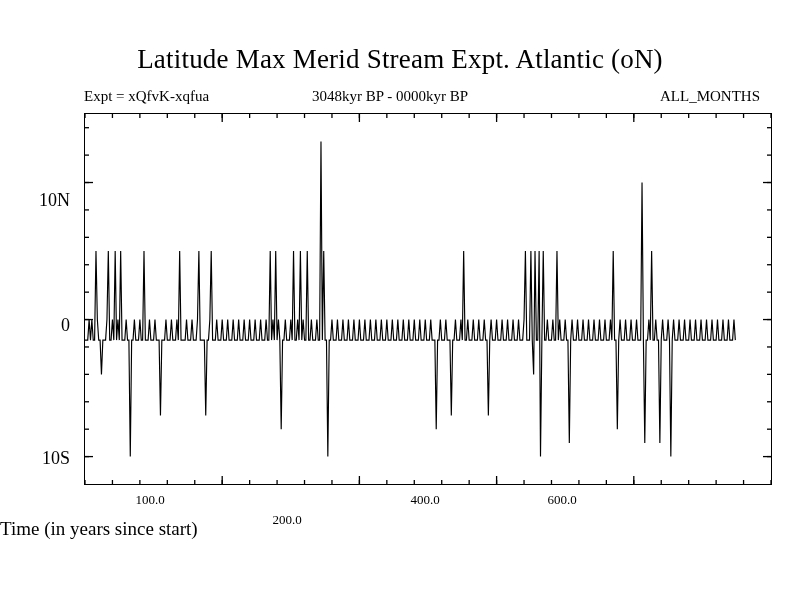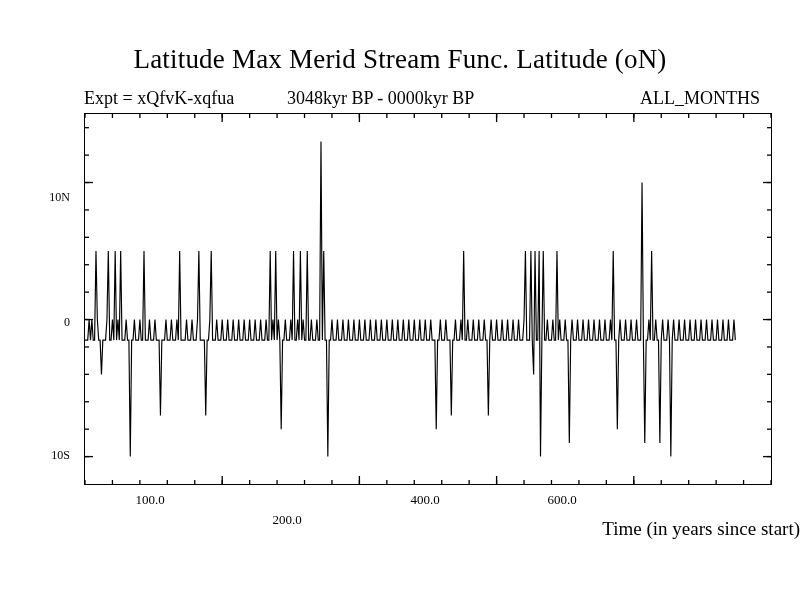--- a/index.html
+++ b/index.html
@@ -29,31 +29,31 @@
     font-size: 27px;
     letter-spacing: 0.2px;
     white-space: nowrap;
   }
   #subtitle-row {
     position: absolute;
     left: 84px;
     top: 88px;
     width: 688px;
     height: 20px;
-    font-size: 18px;
+    font-size: 15px;
     font-family: "Liberation Serif", serif;
   }
   #expt-label {
     position: absolute;
     left: 0;
     top: 0;
   }
   #period-label {
     position: absolute;
-    left: 203px;
+    left: 228px;
     top: 0;
   }
   #months-label {
     position: absolute;
     right: 12px;
     top: 0;
   }
   #plot-frame {
     position: absolute;
     left: 84px;
@@ -65,59 +65,59 @@
     background: #ffffff;
   }
   #plot-svg {
     position: absolute;
     left: 0;
     top: 0;
     display: block;
   }
   .y-tick-label {
     position: absolute;
-    font-size: 12px;
+    font-size: 18px;
     text-align: right;
     width: 44px;
     font-family: "Liberation Serif", serif;
   }
   .x-tick-label {
     position: absolute;
     font-size: 13px;
     text-align: center;
     width: 80px;
     font-family: "Liberation Serif", serif;
   }
   #x-axis-title {
     position: absolute;
     left: 0;
     top: 518px;
     width: 800px;
-    text-align: right;
+    text-align: left;
     font-size: 19px;
     font-family: "Liberation Serif", serif;
   }
   .tick {
     stroke: #000000;
     stroke-width: 1.3;
   }
   #series-path {
     fill: none;
     stroke: #000000;
     stroke-width: 1.15;
     stroke-linejoin: miter;
     stroke-linecap: butt;
   }
 </style>
 </head>
 <body>
 
 <div id="root">
 
-  <div id="chart-title">Latitude Max Merid Stream Func. Latitude (oN)</div>
+  <div id="chart-title">Latitude Max Merid Stream Expt. Atlantic (oN)</div>
 
   <div id="subtitle-row">
     <div id="expt-label">Expt = xQfvK-xqfua</div>
     <div id="period-label">3048kyr BP - 0000kyr BP</div>
     <div id="months-label">ALL_MONTHS</div>
   </div>
 
   <div id="plot-frame">
     <svg id="plot-svg" width="686" height="370" viewBox="0 0 686 370">
       <g id="ticks">

